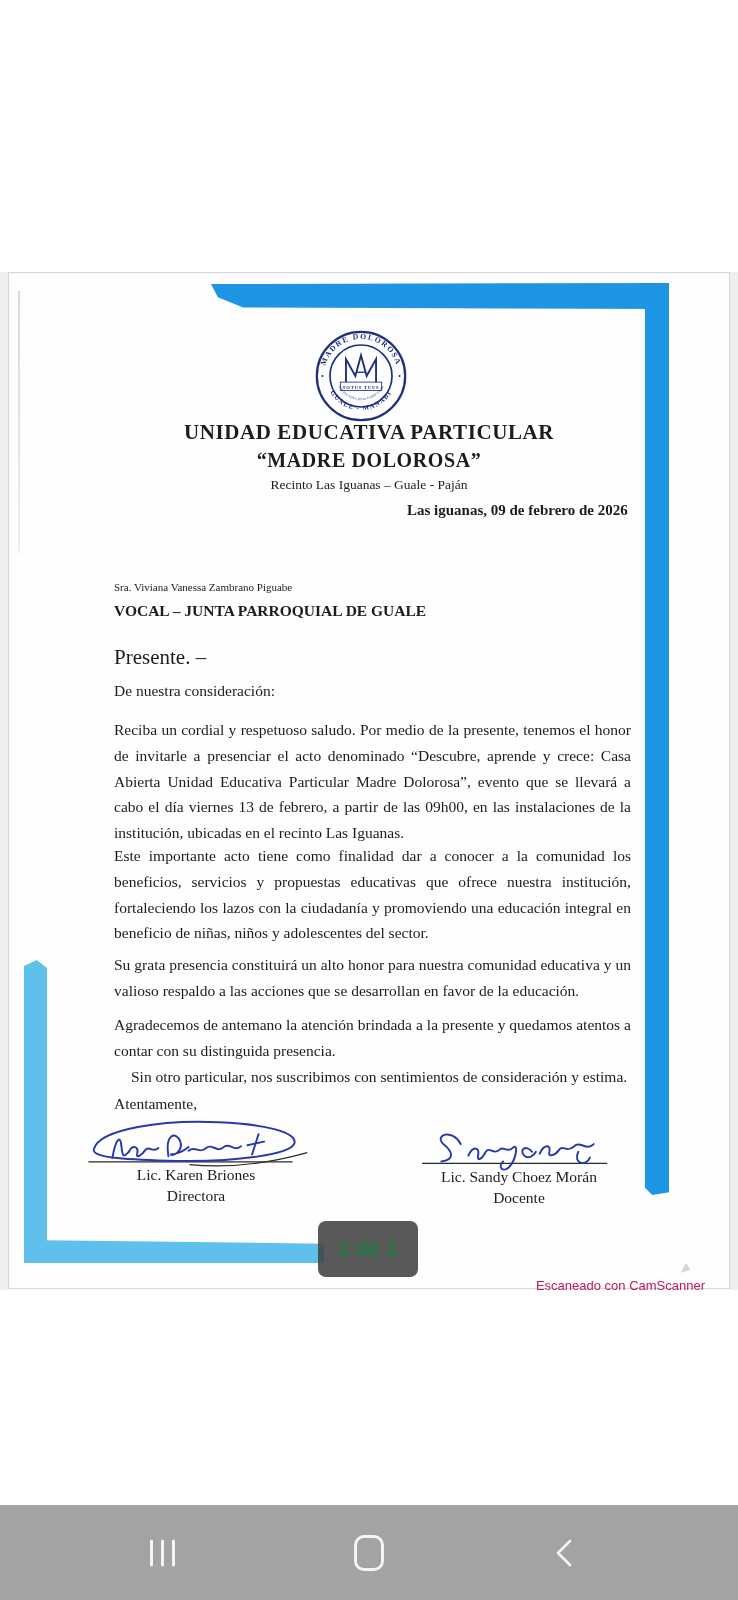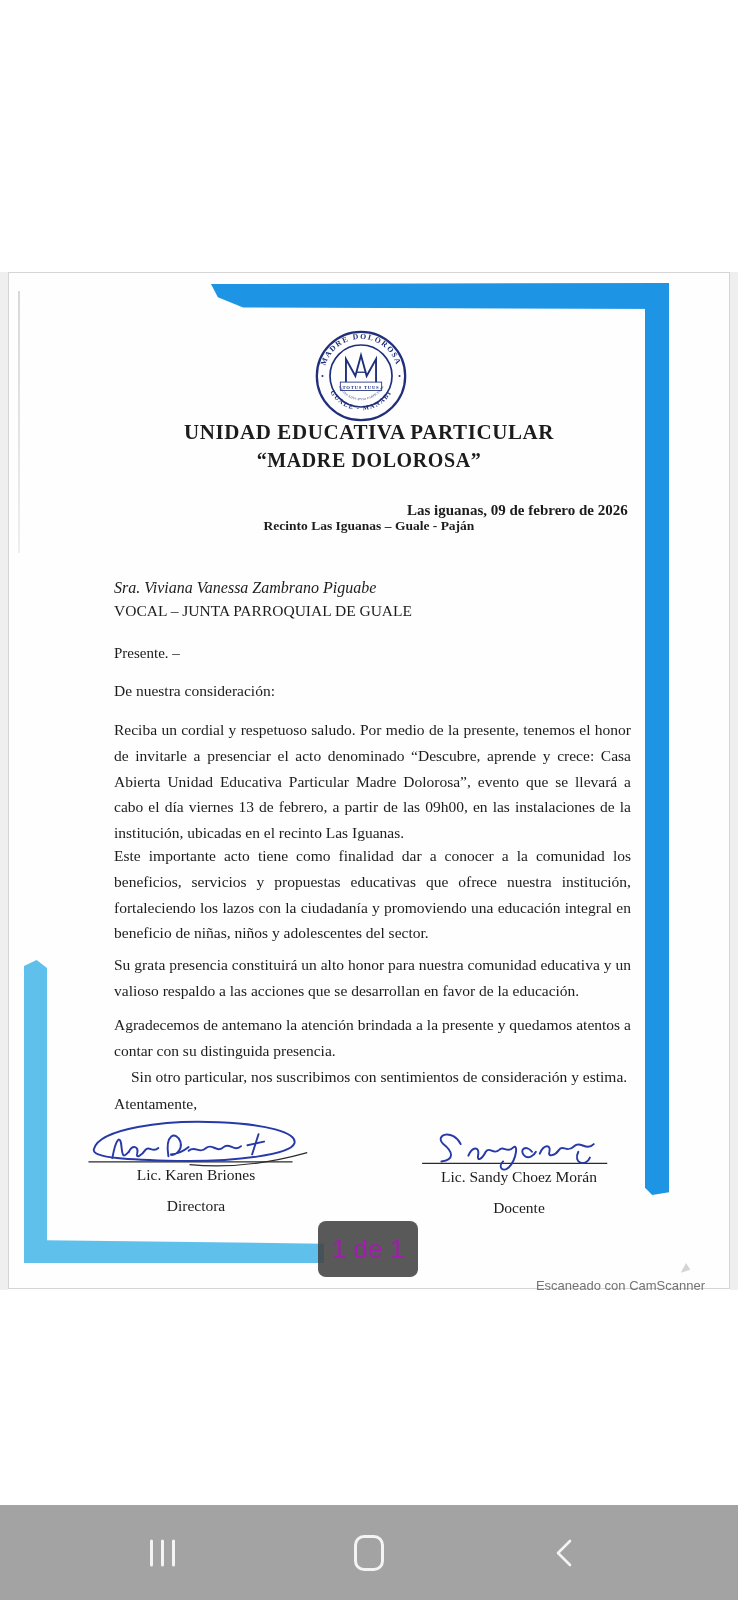--- a/index.html
+++ b/index.html
@@ -29,58 +29,58 @@
   .deco-left-v{left:15px;top:687px;width:23px;height:303px;background:var(--accent-blue-light);
     clip-path:polygon(0 2%,55% 0,100% 2.6%,100% 100%,0 100%);}
   .deco-bottom-h{left:15px;top:967px;width:300px;height:23px;background:var(--accent-blue-light);
     clip-path:polygon(0 0,100% 16%,100% 100%,0 100%);}
 
   .seal{position:absolute;left:305px;top:56px;width:94px;height:94px;}
 
   .header-block{position:absolute;left:0;top:146px;width:100%;text-align:center;}
   .header-line1{font-size:21px;font-weight:bold;letter-spacing:.6px;line-height:27px;}
   .header-line2{font-size:20px;font-weight:bold;letter-spacing:.6px;line-height:28px;}
-  .header-line3{font-size:13.5px;font-weight:bold;line-height:22px;margin-top:41px;}
+  .header-line3{font-size:13.5px;font-weight:normal;line-height:22px;}
 
   .date-line{position:absolute;left:398px;top:229px;font-size:15px;font-weight:bold;}
 
   .recipient{position:absolute;left:105px;top:303px;line-height:23px;}
-  .recipient-name{font-size:16px;font-style:italic;}
-  .recipient-title{font-size:15.5px;font-weight:normal;}
-
-  .presente{position:absolute;left:105px;top:372px;font-size:15px;}
+  .recipient-name{font-size:11px;}
+  .recipient-title{font-size:15.5px;font-weight:bold;}
+
+  .presente{position:absolute;left:105px;top:372px;font-size:21px;}
   .greeting{position:absolute;left:105px;top:409px;font-size:15.5px;}
 
   .para{position:absolute;left:105px;width:517px;font-size:15.5px;line-height:25.8px;
     text-align:justify;}
   .para.p1{top:444px;}
   .para.p2{top:570px;}
   .para.p3{top:679px;}
   .para.p4{top:739px;}
   .closing-line{position:absolute;left:122px;top:795px;font-size:15.5px;}
   .closing-salutation{position:absolute;left:105px;top:822px;font-size:15.5px;}
 
   .sig-col{position:absolute;text-align:center;}
   .sig-col.left{left:57px;top:841px;width:260px;}
   .sig-col.right{left:380px;top:846px;width:260px;}
   .sig-col svg{display:block;margin:0 auto;}
   .sig-name{font-size:15.5px;margin-top:-5px;}
-  .sig-role{font-size:15.5px;margin-top:13px;}
+  .sig-role{font-size:15.5px;margin-top:3px;}
 
   .watermark{position:absolute;right:24px;top:1005px;
-    font-family:"Liberation Sans", sans-serif;font-size:13px;color:#737373;}
+    font-family:"Liberation Sans", sans-serif;font-size:13px;color:#be185d;}
 
   .pointer-artifact{position:absolute;left:683px;top:1264px;width:0;height:0;
     border-left:7px solid #c9c9c9;border-top:4px solid transparent;
     border-bottom:7px solid transparent;transform:rotate(28deg);opacity:.8;}
 
   .page-badge{
     position:absolute;left:318px;top:1221px;width:100px;height:56px;border-radius:8px;
-    background:var(--badge-bg);color:#a21caf;display:flex;align-items:center;justify-content:center;
-    font-family:"Liberation Sans", sans-serif;font-size:26px;
+    background:var(--badge-bg);color:#15803d;display:flex;align-items:center;justify-content:center;
+    font-family:"Liberation Sans", sans-serif;font-size:22px;
   }
 
   .navbar{position:absolute;left:0;top:1505px;width:738px;height:95px;background:var(--navbar-gray);}
   .nav-item{position:absolute;top:50%;transform:translateY(-50%);cursor:pointer;}
   .nav-recents{left:150px;display:flex;gap:8px;}
   .nav-recents span{width:3px;height:27px;background:#f4f4f4;border-radius:2px;display:block;}
   .nav-home{left:50%;transform:translate(-50%,-50%);width:24px;height:30px;
     border:3px solid #f4f4f4;border-radius:10px;}
   .nav-back{left:553px;}
 </style>

